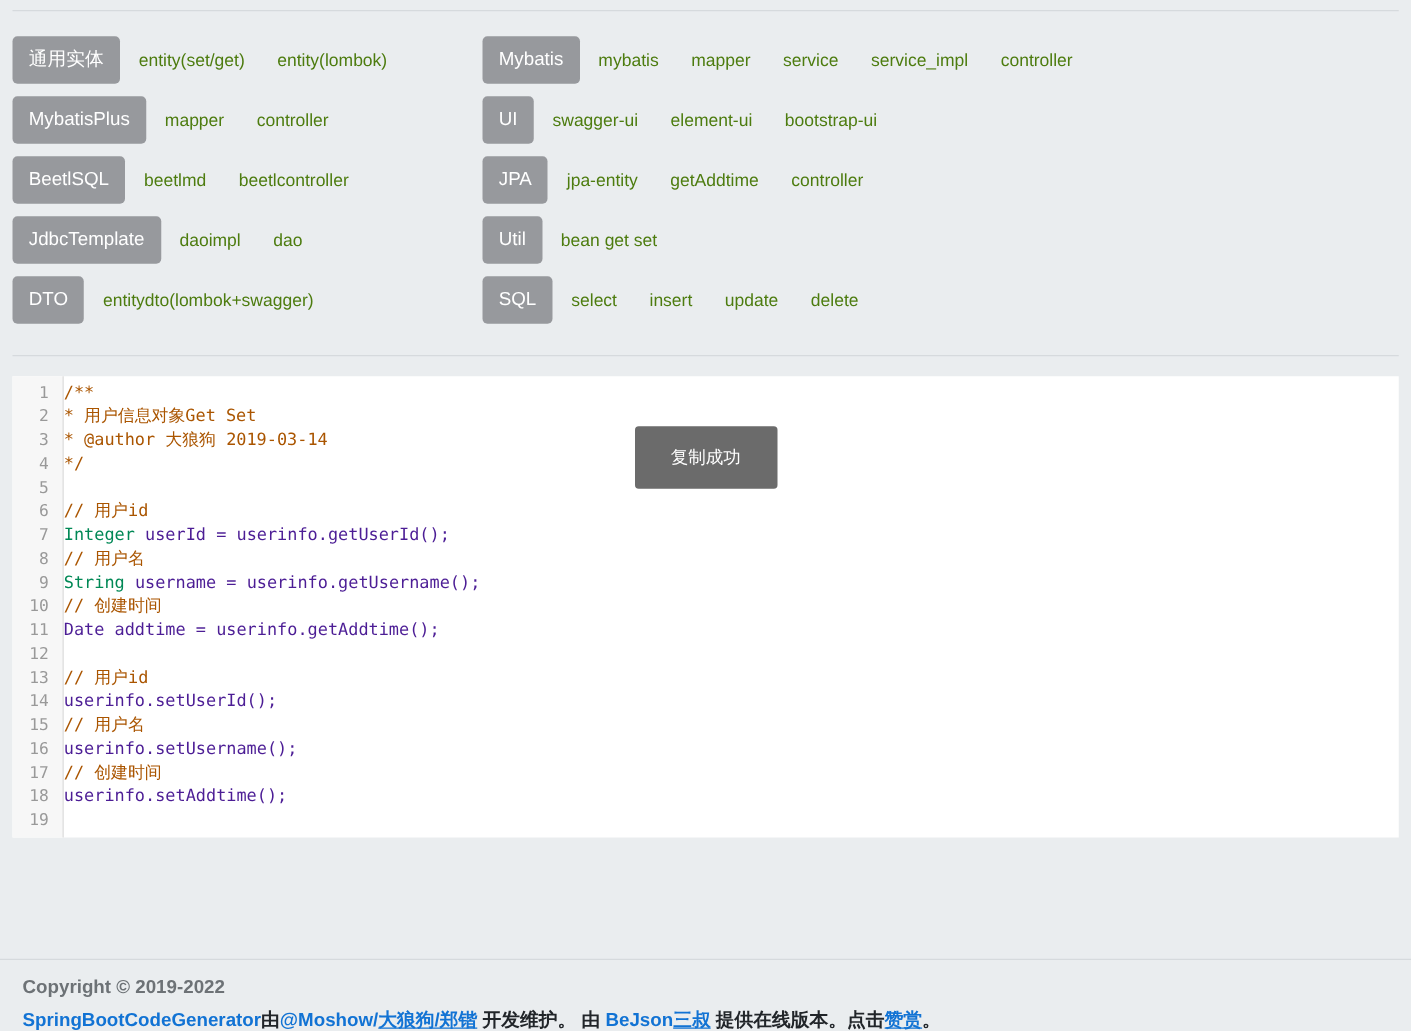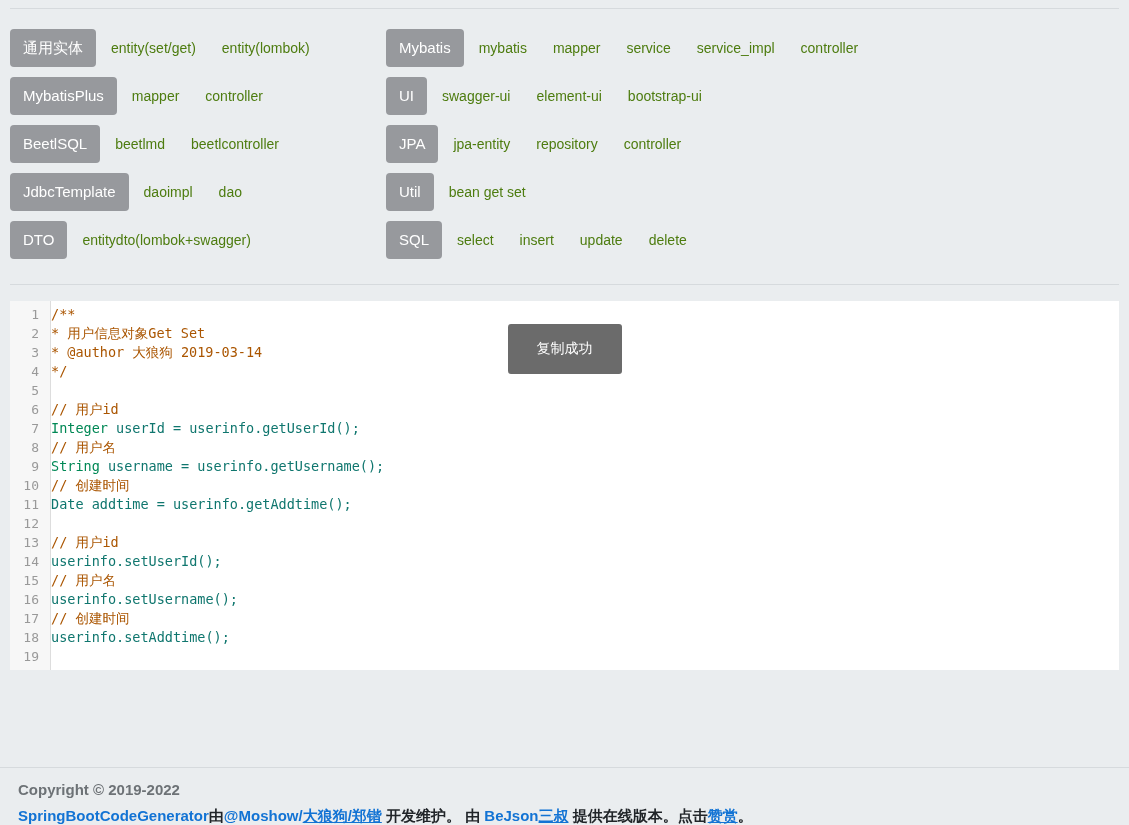--- a/index.html
+++ b/index.html
@@ -84,26 +84,26 @@
   }
   .lc {
     padding-left: 5px;
     font-family: "DejaVu Sans Mono", "Liberation Mono", monospace;
     font-size: 13.5px;
     color: #000000;
     white-space: pre;
   }
   .lc .com { color: #aa5500; }
   .lc .typ { color: #008855; }
-  .lc .pln { color: #0f766e; }
+  .lc .pln { color: #4c1d95; }
 
   
   .toast {
     position: absolute;
-    top: 23px;
+    top: 40px;
     left: 50%;
     transform: translateX(-50%);
     background: #6b6b6b;
     color: #ffffff;
     font-size: 14px;
     padding: 16px 29px;
     border-radius: 3px;
     white-space: nowrap;
   }
 
@@ -182,21 +182,21 @@
       <div class="cmd-row">
         <button class="tag-btn">UI</button>
         <span class="cmd-link">swagger-ui</span>
         <span class="cmd-link">element-ui</span>
         <span class="cmd-link">bootstrap-ui</span>
       </div>
 
       <div class="cmd-row">
         <button class="tag-btn">JPA</button>
         <span class="cmd-link">jpa-entity</span>
-        <span class="cmd-link">repository</span>
+        <span class="cmd-link">getAddtime</span>
         <span class="cmd-link">controller</span>
       </div>
 
       <div class="cmd-row">
         <button class="tag-btn">Util</button>
         <span class="cmd-link">bean get set</span>
       </div>
 
       <div class="cmd-row">
         <button class="tag-btn">SQL</button>

